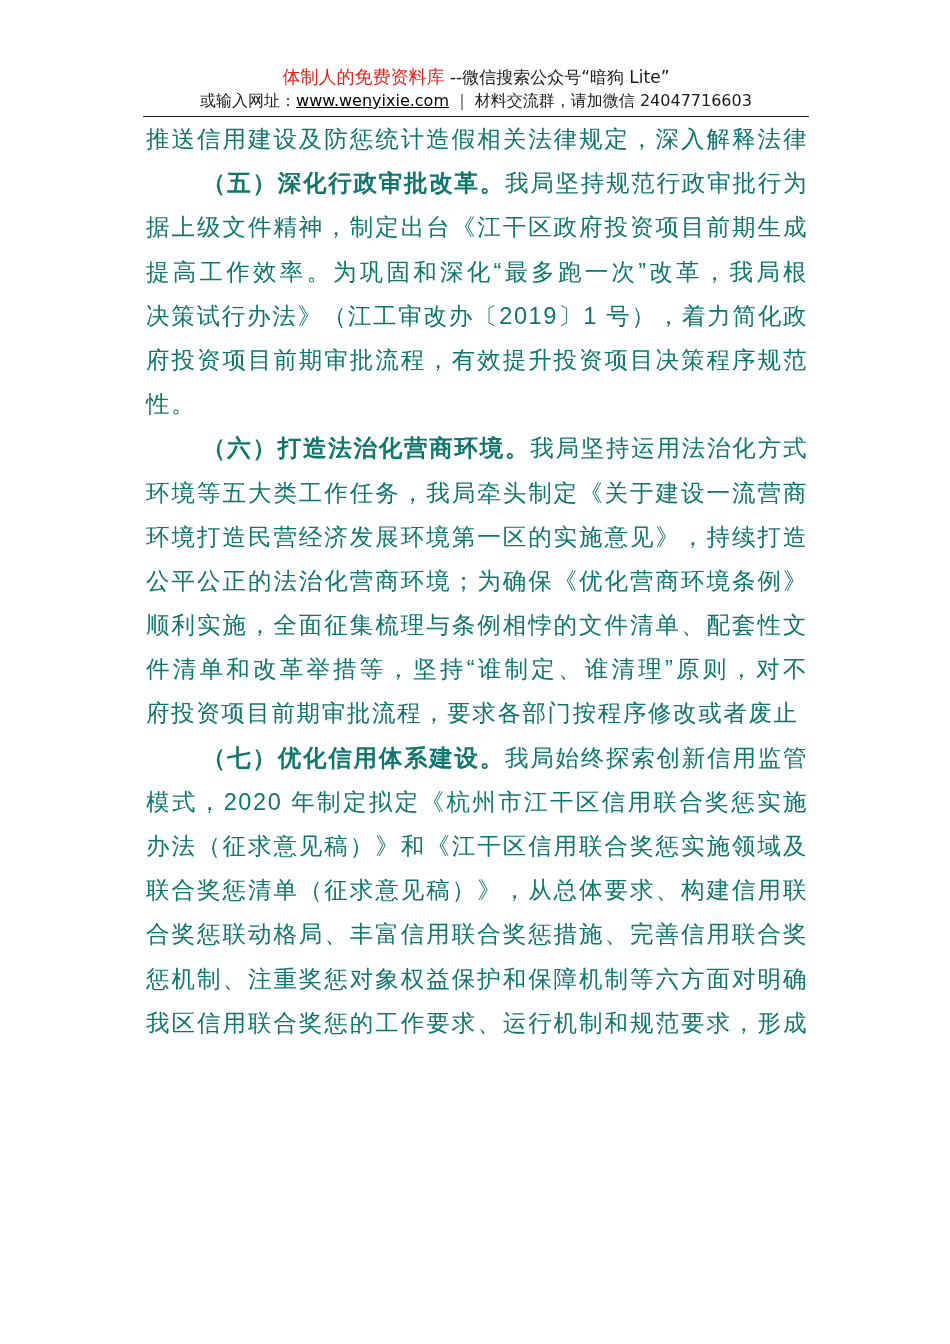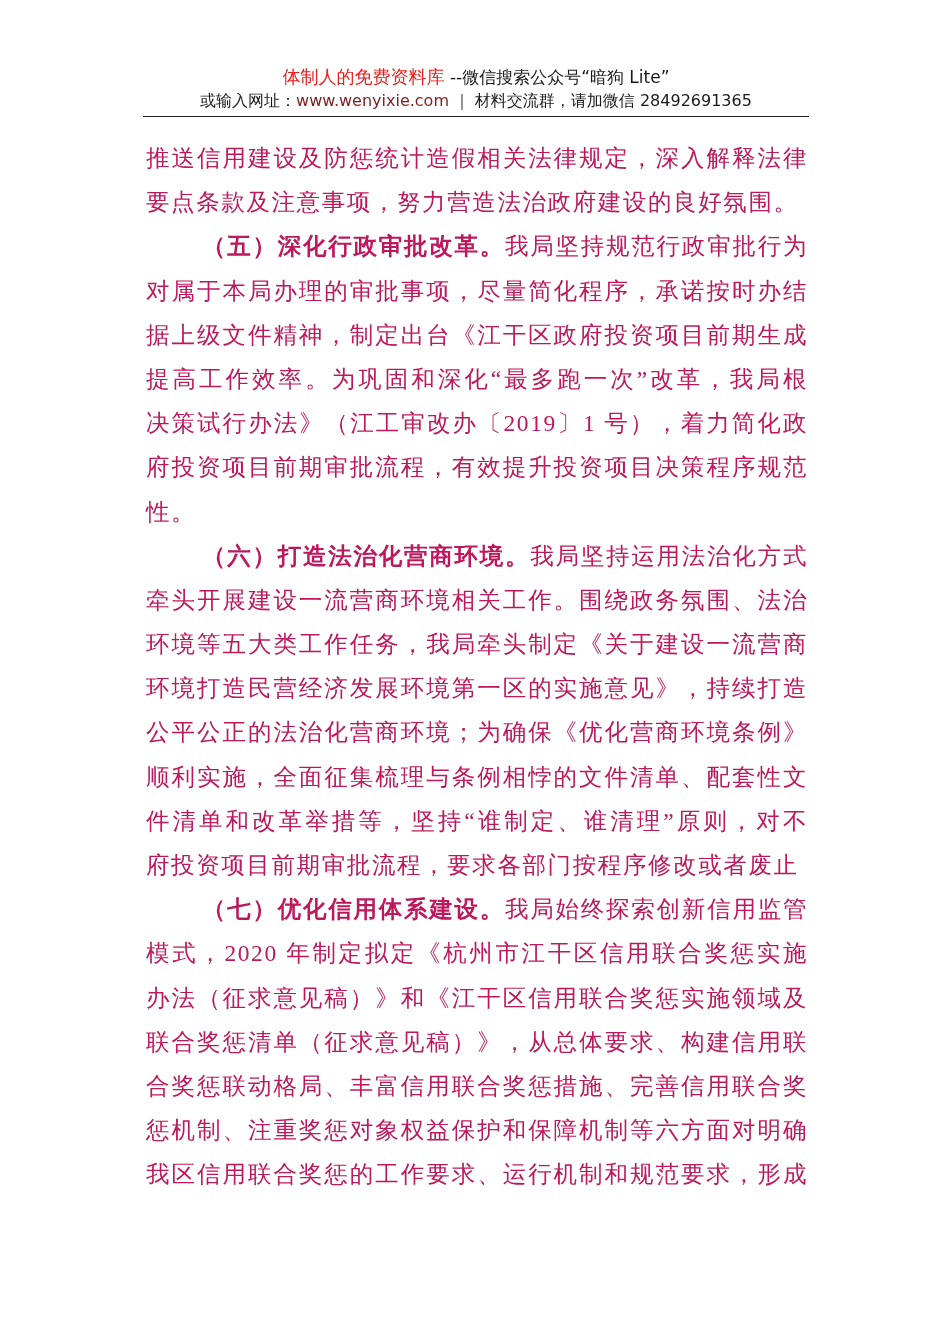--- a/index.html
+++ b/index.html
@@ -2,54 +2,51 @@
 <html><head>
 <meta charset="utf-8">
 <style>
   html, body { margin: 0; padding: 0; background: #ffffff; }
   body { width: 950px; height: 1344px; position: relative; overflow: hidden; }
   .page { position: absolute; left: 0; top: 0; width: 950px; height: 1344px; background: #fff; }
   .header { position: absolute; left: 143px; width: 666px; top: 66px; text-align: center; }
   .hdr1 { font-family: "DejaVu Sans", sans-serif; font-size: 17px; line-height: 22px; color: #1a1a1a; white-space: nowrap; }
   .hdr1 .red { color: #e8201b; font-size: 18px; }
   .hdr2 { font-family: "DejaVu Sans", sans-serif; font-size: 16px; line-height: 22px; color: #1a1a1a; white-space: nowrap; margin-top: 2px; }
-  .hdr2 a { color: #7f1d1d; }
+  .hdr2 a { color: #000000; text-decoration: underline; }
   .rule { position: absolute; left: 143px; top: 116px; width: 666px; height: 0; border-top: 1.5px solid #222; }
-  .body-text { position: absolute; left: 146px; top: 136px; width: 662px; font-family: Liberation Serif, serif; font-size: 23.5px; color: #be185d; }
+  .body-text { position: absolute; left: 146px; top: 117px; width: 662px; font-family: Liberation Sans, sans-serif; font-size: 23.5px; color: #0f766e; }
   .line { height: 44.2px; line-height: 44.2px; white-space: nowrap; text-align: justify; text-align-last: justify; letter-spacing: 1.6px; }
   .line.last { text-align-last: left; }
   .line.indent { padding-left: 56px; }
   .bold { font-weight: bold; }
 </style>
 </head>
 <body>
 
 <div class="page">
   <div class="header">
     <div class="hdr1">
       <span class="red">体制人的免费资料库</span><span> --微信搜索公众号“暗狗 Lite”</span>
     </div>
     <div class="hdr2">
-      <span>或输入网址：</span><a>www.wenyixie.com</a><span> ｜ 材料交流群，请加微信 28492691365</span>
+      <span>或输入网址：</span><a>www.wenyixie.com</a><span> ｜ 材料交流群，请加微信 24047716603</span>
     </div>
   </div>
   <div class="rule"></div>
 
   <div class="body-text" id="body-lines">
       <div class="line"><span>推送信用建设及防惩统计造假相关法律规定，深入解释法律</span></div>
-      <div class="line last"><span>要点条款及注意事项，努力营造法治政府建设的良好氛围。</span></div>
       <div class="line indent"><span class="bold">（五）深化行政审批改革。</span><span>我局坚持规范行政审批行为</span></div>
-      <div class="line"><span>对属于本局办理的审批事项，尽量简化程序，承诺按时办结</span></div>
       <div class="line"><span>据上级文件精神，制定出台《江干区政府投资项目前期生成</span></div>
       <div class="line"><span>提高工作效率。为巩固和深化“最多跑一次”改革，我局根</span></div>
       <div class="line"><span>决策试行办法》（江工审改办〔2019〕1 号），着力简化政</span></div>
       <div class="line"><span>府投资项目前期审批流程，有效提升投资项目决策程序规范</span></div>
       <div class="line last"><span>性。</span></div>
       <div class="line indent"><span class="bold">（六）打造法治化营商环境。</span><span>我局坚持运用法治化方式</span></div>
-      <div class="line"><span>牵头开展建设一流营商环境相关工作。围绕政务氛围、法治</span></div>
       <div class="line"><span>环境等五大类工作任务，我局牵头制定《关于建设一流营商</span></div>
       <div class="line"><span>环境打造民营经济发展环境第一区的实施意见》，持续打造</span></div>
       <div class="line"><span>公平公正的法治化营商环境；为确保《优化营商环境条例》</span></div>
       <div class="line"><span>顺利实施，全面征集梳理与条例相悖的文件清单、配套性文</span></div>
       <div class="line"><span>件清单和改革举措等，坚持“谁制定、谁清理”原则，对不</span></div>
       <div class="line last"><span>府投资项目前期审批流程，要求各部门按程序修改或者废止</span></div>
       <div class="line indent"><span class="bold">（七）优化信用体系建设。</span><span>我局始终探索创新信用监管</span></div>
       <div class="line"><span>模式，2020 年制定拟定《杭州市江干区信用联合奖惩实施</span></div>
       <div class="line"><span>办法（征求意见稿）》和《江干区信用联合奖惩实施领域及</span></div>
       <div class="line"><span>联合奖惩清单（征求意见稿）》，从总体要求、构建信用联</span></div>

